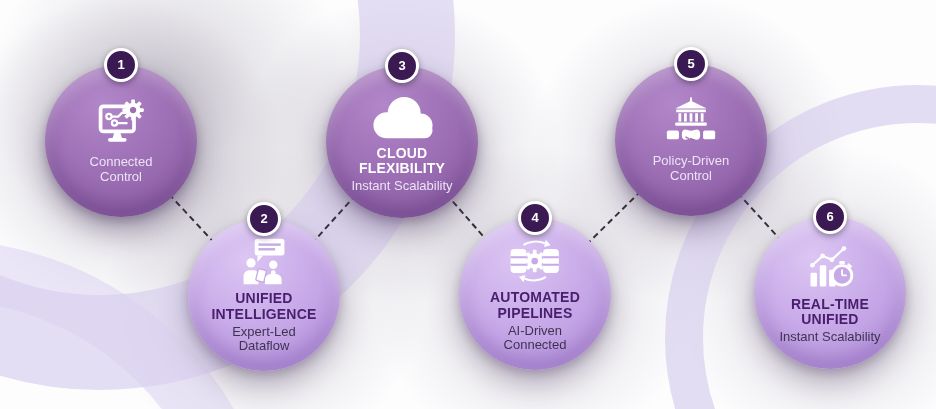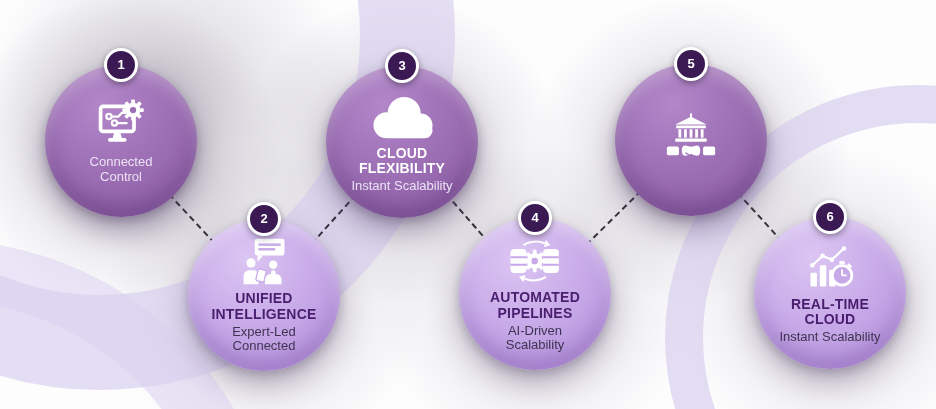--- a/index.html
+++ b/index.html
@@ -125,21 +125,21 @@
       <path d="M6 52 v-9 a6 6 0 0 1 6-6 h5 a5 5 0 0 1 5 5 v10 z" fill="#fff"></path>
       <rect x="20.5" y="36" width="9" height="13" rx="1.5" transform="rotate(14 25 42)" fill="#fff" stroke="#c7a9e8" stroke-width="1.4"></rect>
       <circle cx="38" cy="31" r="4.5" fill="#fff"></circle>
       <circle cx="38" cy="39.5" r="2.6" fill="#fff"></circle>
       <rect x="37" y="41.5" width="2" height="3.5" fill="#fff"></rect>
       <path d="M29 52 v-5 a6 6 0 0 1 6-6 h6 a6 6 0 0 1 6 6 v5 z" fill="#fff"></path>
     </svg>
     <div class="title">UNIFIED
 INTELLIGENCE</div>
     <div class="subtitle">Expert-Led
-Connected</div>
+Dataflow</div>
   </div>
 
   <div class="node dark" id="node3">
     <div class="badge">3</div>
     <svg class="icon" viewBox="0 0 64 44">
       <g fill="#fff">
         <circle cx="19" cy="29" r="11"></circle>
         <circle cx="34" cy="19" r="14"></circle>
         <circle cx="48" cy="29" r="10"></circle>
         <rect x="14" y="27" width="44" height="13" rx="6.5"></rect>
@@ -171,21 +171,21 @@
           <rect x="-2" y="-12" width="4" height="5" rx="1" transform="rotate(270)"></rect>
           <rect x="-2" y="-12" width="4" height="5" rx="1" transform="rotate(315)"></rect>
         </g>
         <circle r="8.4" fill="#fff"></circle>
           <circle r="3.6" fill="#c7a9e8"></circle>
       </g>
     </svg>
     <div class="title">AUTOMATED
 PIPELINES</div>
     <div class="subtitle">AI-Driven
-Scalability</div>
+Connected</div>
   </div>
 
   <div class="node dark" id="node5">
     <div class="badge">5</div>
     <svg class="icon" viewBox="0 0 56 56">
       <g fill="#fff">
         <rect x="26.9" y="0.5" width="2.2" height="5"></rect>
         <path d="M28 4 l17 8.5 h-34 z"></path>
         <rect x="12" y="13.5" width="32" height="3" rx="1"></rect>
         <rect x="14.5" y="17.5" width="3" height="9"></rect>
@@ -196,20 +196,22 @@
         <rect x="11" y="27.5" width="34" height="3.4" rx="1"></rect>
         <rect x="2" y="36" width="13" height="9.5" rx="2"></rect>
         <rect x="41" y="36" width="13" height="9.5" rx="2"></rect>
       </g>
       <g transform="translate(28,40.5)" fill="#fff">
         <rect x="-10" y="-4" width="20" height="8" rx="4" transform="rotate(13)"></rect>
         <rect x="-10" y="-4" width="20" height="8" rx="4" transform="rotate(-13)"></rect>
       </g>
       <path d="M22 43 l4 2 M27 44.5 l4 1.6" stroke="#9c6eb4" stroke-width="1.4" fill="none"></path>
     </svg>
+    <div class="subtitle">Policy-Driven
+Control</div>
   </div>
 
   <div class="node light" id="node6">
     <div class="badge">6</div>
     <svg class="icon" viewBox="0 0 56 56">
       <g fill="#fff">
         <rect x="7" y="33" width="7" height="15" rx="1.5"></rect>
         <rect x="17" y="25" width="7" height="23" rx="1.5"></rect>
         <rect x="27" y="30" width="7" height="18" rx="1.5"></rect>
       </g>
@@ -219,16 +221,16 @@
           <circle cx="20" cy="15" r="2.5"></circle>
         <circle cx="30" cy="19" r="2.5"></circle>
           <circle cx="43" cy="7" r="2.5"></circle>
       </g>
       <rect x="38" y="20.5" width="6" height="3.4" rx="1" fill="#fff"></rect>
       <rect x="47" y="23" width="5.5" height="2.6" rx="1" fill="#fff" transform="rotate(40 48 24)"></rect>
       <circle cx="41" cy="36" r="10.5" fill="#c7a9e8" stroke="#fff" stroke-width="3"></circle>
       <path d="M41 36 V29.5 M41 36 h5" stroke="#fff" stroke-width="2" fill="none"></path>
     </svg>
     <div class="title">REAL-TIME
-CLOUD</div>
+UNIFIED</div>
     <div class="subtitle">Instant Scalability</div>
   </div>
 </div>
 
 </body></html>

